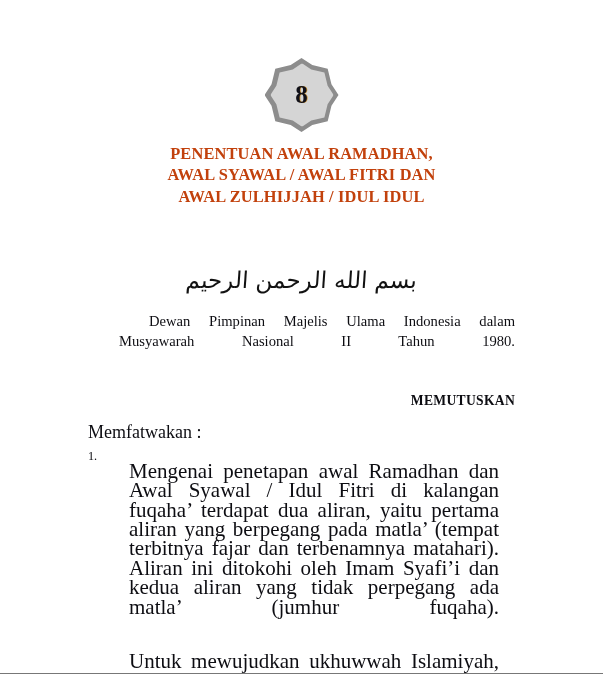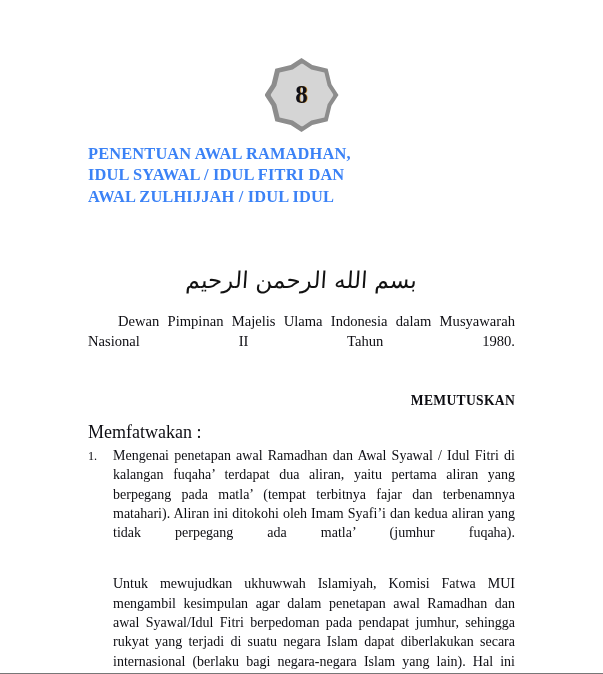--- a/index.html
+++ b/index.html
@@ -76,26 +76,26 @@
     font-weight: bold;
     font-size: 25px;
     line-height: 1;
     color: #101018;
     text-shadow: 0.7px 0.4px 0 rgba(200, 132, 20, 0.85);
     padding-bottom: 1px;
   }
 
   
   .chapter-title {
-    text-align: left;
+    text-align: center;
     font-weight: bold;
     font-size: 16.4px;
     line-height: 21.5px;
     letter-spacing: 0.15px;
-    color: #3b82f6;
+    color: #c2410c;
   }
   .chapter-title .tline { display: block; white-space: nowrap; }
 
   
   .basmalah {
     margin-top: 58px;
     text-align: center;
     font-family: "DejaVu Sans", sans-serif;
     font-size: 23px;
     line-height: 30px;
@@ -105,21 +105,21 @@
   }
 
   
   .para {
     margin-top: 17px;
     text-align: justify;
     text-justify: inter-word;
     font-size: 14.6px;
     line-height: 19.4px;
   }
-  .para.lead { text-indent: 30px; }
+  .para.lead { text-indent: 30px; margin-left: 31px; }
 
   .memutuskan {
     margin-top: 22px;
     text-align: right;
     font-weight: bold;
     font-size: 13.6px;
     letter-spacing: 0.3px;
   }
 
   .memfatwakan {
@@ -140,24 +140,24 @@
     font-size: 12.2px;
     line-height: 19.4px;
     padding-top: 1px;
     box-sizing: border-box;
   }
   .list-item .item-body {
     flex: 1 1 auto;
     min-width: 0;
   }
   .item-body p {
-    margin: 0;
+    margin: 16px;
     text-align: justify;
     text-justify: inter-word;
-    font-size: 14px;
+    font-size: 21px;
     line-height: 19.4px;
   }
   .item-body p + p { margin-top: 12px; }
 
   
   .item-body p::after,
   .para::after {
     content: "";
     display: inline-block;
     width: 100%;
@@ -172,21 +172,21 @@
     <div class="badge-wrap">
       <div class="badge">
         <span class="star-outer"></span>
         <span class="star-inner"></span>
         <span class="num">8</span>
       </div>
     </div>
 
     <h1 class="chapter-title">
       <span class="tline">PENENTUAN AWAL RAMADHAN,</span>
-      <span class="tline">IDUL SYAWAL / IDUL FITRI DAN</span>
+      <span class="tline">AWAL SYAWAL / AWAL FITRI DAN</span>
       <span class="tline">AWAL ZULHIJJAH / IDUL IDUL</span>
     </h1>
 
     <div class="basmalah">بسم الله الرحمن الرحيم</div>
 
     <p class="para lead">Dewan Pimpinan Majelis Ulama Indonesia dalam Musyawarah Nasional II Tahun 1980.</p>
 
     <div class="memutuskan">MEMUTUSKAN</div>
 
     <div class="memfatwakan">Memfatwakan :</div>

